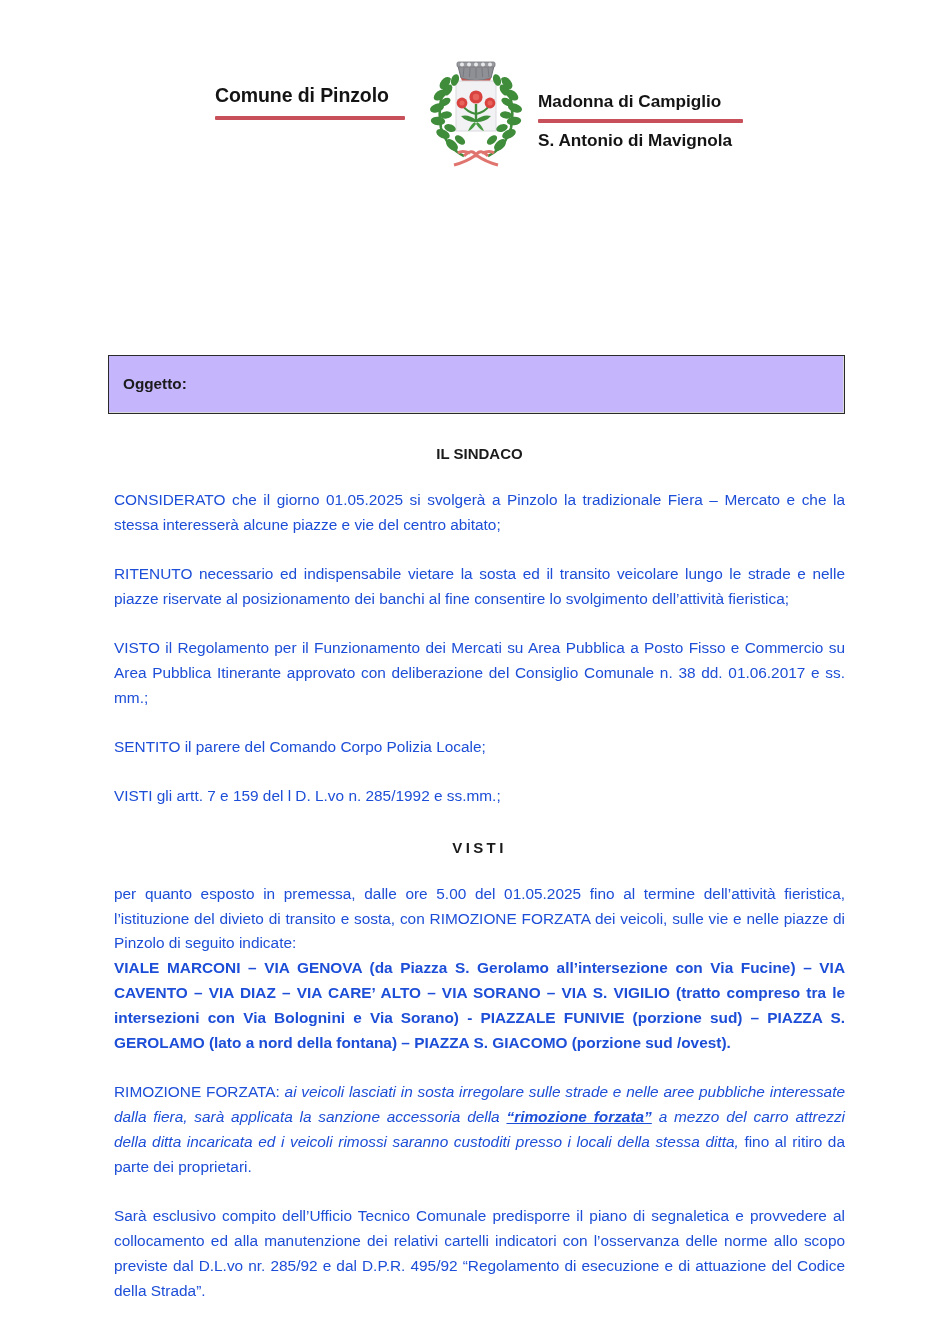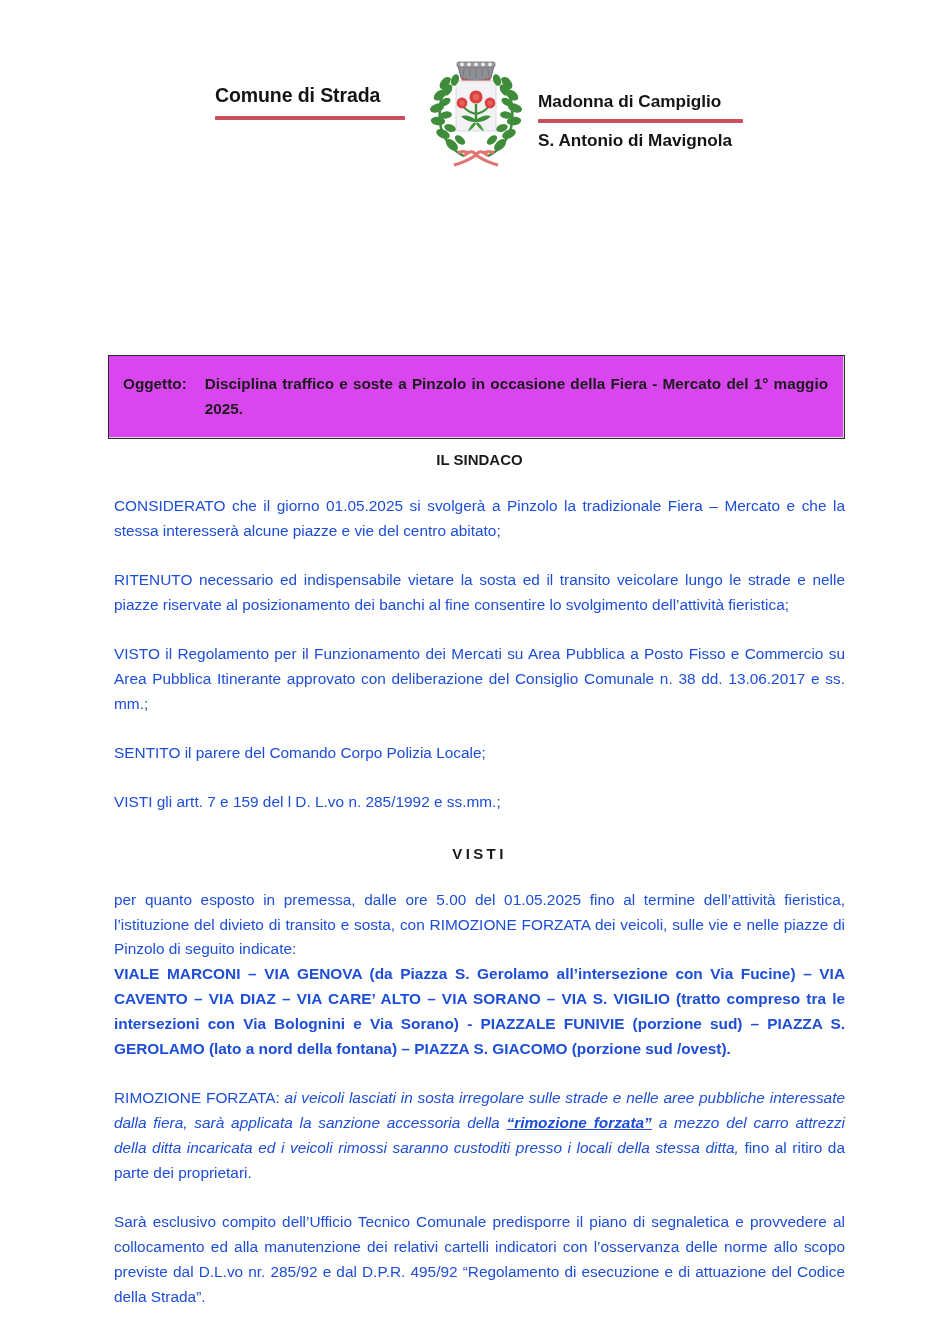--- a/index.html
+++ b/index.html
@@ -100,21 +100,21 @@
   }
 
   
   .oggetto-box {
     position: absolute;
     top: 355px;
     left: 108px;
     width: 737px;
     box-sizing: border-box;
     border: 1.6px solid #2a2a2a;
-    background: #d946ef;
+    background: #c4b5fd;
     padding: 16px 16px 16px 14px;
     box-shadow: -2px -2px 0 -1px #d9d9d9 inset;
   }
   .oggetto-inner {
     display: flex;
     align-items: flex-start;
     gap: 0;
   }
   .oggetto-label {
     font-size: 15.3px;
@@ -137,21 +137,21 @@
   .body {
     position: absolute;
     top: 443px;
     left: 114px;
     width: 731px;
   }
   .center-head {
     text-align: center;
     font-weight: bold;
     font-size: 15px;
-    margin: 8px 0 26px 0;
+    margin: 2px 0 26px 0;
   }
   .center-head.spaced {
     letter-spacing: 3.4px;
     margin: 30px 0 26px 0;
   }
   p.para {
     margin: 0 0 24px 0;
     font-size: 15.4px;
     line-height: 1.62;
     text-align: justify;
@@ -173,21 +173,21 @@
   }
 </style>
 </head>
 <body>
 
 <div class="page">
 
   <div class="header">
 
     <div class="header-left">
-      <div class="hl-title">Comune di Strada</div>
+      <div class="hl-title">Comune di Pinzolo</div>
       <div class="rule-red"></div>
     </div>
 
     <div class="crest">
       <svg viewBox="0 0 124 122" xmlns="http://www.w3.org/2000/svg" aria-hidden="true">
 
         <g>
           <path d="M44 14 L80 14 L77 26 Q62 31 47 26 Z" fill="#8f9095" stroke="#6f7076" stroke-width="1"></path>
           <rect x="43" y="10" width="38" height="5" rx="1.5" fill="#9a9ba0" stroke="#74757a" stroke-width="0.8"></rect>
           <path d="M47 26 Q62 31 77 26 L76 29 Q62 33 48 29 Z" fill="#c0544f"></path>
@@ -276,31 +276,30 @@
       <div class="hr-line">Madonna di Campiglio</div>
       <div class="rule-red"></div>
       <div class="hr-line">S. Antonio di Mavignola</div>
     </div>
   </div>
 
 
   <div class="oggetto-box">
     <div class="oggetto-inner">
       <div class="oggetto-label">Oggetto:</div>
-      <div class="oggetto-text">Disciplina traffico e soste a Pinzolo in occasione della Fiera - Mercato del 1° maggio 2025.</div>
     </div>
   </div>
 
   <div class="body">
 
     <div class="center-head">IL SINDACO</div>
 
     <p class="para">CONSIDERATO che il giorno 01.05.2025 si svolgerà a Pinzolo la tradizionale Fiera – Mercato e che la stessa interesserà alcune piazze e vie del centro abitato;</p>
     <p class="para">RITENUTO necessario ed indispensabile vietare la sosta ed il transito veicolare lungo le strade e nelle piazze riservate al posizionamento dei banchi al fine consentire lo svolgimento dell’attività fieristica;</p>
-    <p class="para">VISTO il Regolamento per il Funzionamento dei Mercati su Area Pubblica a Posto Fisso e Commercio su Area Pubblica Itinerante approvato con deliberazione del Consiglio Comunale n. 38 dd. 13.06.2017 e ss. mm.;</p>
+    <p class="para">VISTO il Regolamento per il Funzionamento dei Mercati su Area Pubblica a Posto Fisso e Commercio su Area Pubblica Itinerante approvato con deliberazione del Consiglio Comunale n. 38 dd. 01.06.2017 e ss. mm.;</p>
     <p class="para">SENTITO il parere del Comando Corpo Polizia Locale;</p>
     <p class="para">VISTI gli artt. 7 e 159 del l D. L.vo n. 285/1992 e ss.mm.;</p>
 
     <div class="center-head spaced">VISTI</div>
 
     <p class="para tight"><span>per quanto esposto in premessa, </span><span class="bd">dalle ore 5.00 del 01.05.2025</span><span> fino al termine dell’attività fieristica, l’istituzione del divieto di transito e sosta, con RIMOZIONE FORZATA dei veicoli, sulle vie e nelle piazze di Pinzolo di seguito indicate:</span></p>
 
     <p class="para bold-list">VIALE MARCONI – VIA GENOVA (da Piazza S. Gerolamo all’intersezione con Via Fucine) – VIA CAVENTO – VIA DIAZ – VIA CARE’ ALTO – VIA SORANO – VIA S. VIGILIO (tratto compreso tra le intersezioni con Via Bolognini e Via Sorano) - PIAZZALE FUNIVIE (porzione sud) – PIAZZA S. GEROLAMO (lato a nord della fontana) – PIAZZA S. GIACOMO (porzione sud /ovest).</p>
 
     <p class="para"><span class="bd">RIMOZIONE FORZATA:</span><span class="it"> ai veicoli lasciati in sosta irregolare sulle strade e nelle aree pubbliche interessate dalla fiera, sarà applicata la sanzione accessoria della </span><span class="bd-it-ul">“rimozione forzata”</span><span class="it"> a mezzo del carro attrezzi della ditta incaricata ed i veicoli rimossi saranno custoditi presso i locali della stessa ditta,</span><span> fino al ritiro da parte dei proprietari.</span></p>

